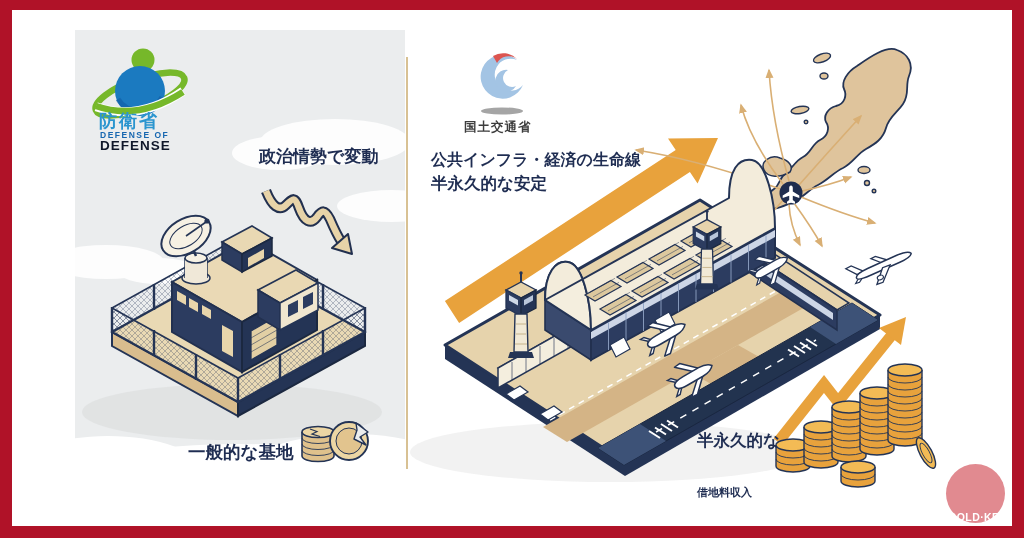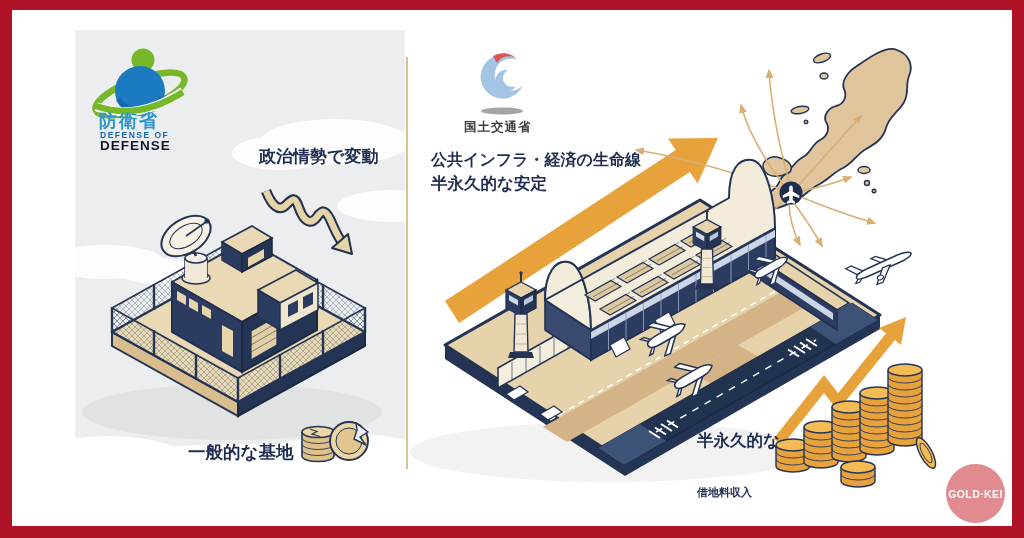--- a/index.html
+++ b/index.html
@@ -15,21 +15,21 @@
   .mod-sub2{left:100px;top:138px;font-size:13.5px;letter-spacing:1px;color:#0f172a;}
   .mod-annot{left:259px;top:145px;font-size:17px;}
   .base-cap{left:188px;top:440px;font-size:17.5px;}
   .mlit-name{left:464px;top:119px;font-size:12.5px;font-weight:600;color:#3d3d3d;letter-spacing:1px;}
   .life1{left:431px;top:150px;font-size:16px;}
   .life2{left:431px;top:173px;font-size:16.5px;}
   .airport-cap{left:440px;top:441px;font-size:17.5px;}
   .inc1{left:697px;top:430px;font-size:16.5px;}
   .inc2{left:697px;top:453px;font-size:11px;margin-top:32px;}
   .goldkei{position:absolute;left:946px;top:464px;width:59px;height:59px;border-radius:50%;
-           background:#e18a90;color:#fff;display:flex;align-items:center;justify-content:center;
+           background:#e18a90;color:#fff;display:flex;align-items:flex-end;justify-content:center;
            font-size:10.5px;font-weight:bold;letter-spacing:.4px;}
 </style>
 </head>
 <body>
 
 <div id="stage">
   <div class="panel-left"></div>
   <div class="divider"></div>
 
   <svg class="art" width="1024" height="538" viewBox="0 0 1024 538">

